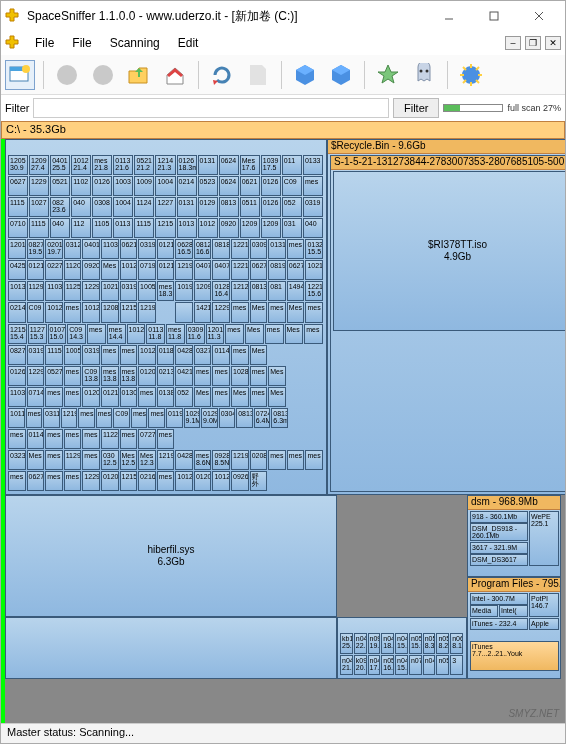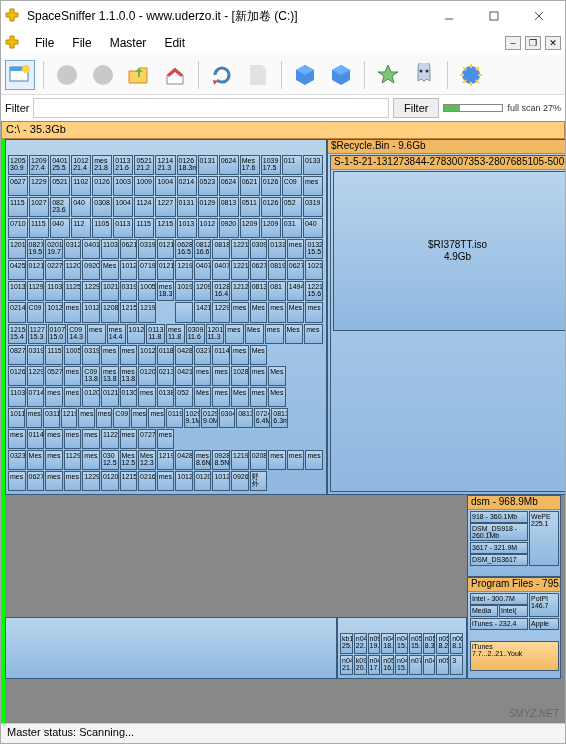--- a/index.html
+++ b/index.html
@@ -59,21 +59,21 @@
       </svg>
     </div>
 </div>
 
 <div class="menubar">
   <svg class="appicon" viewBox="0 0 16 16">
       <path fill="#f0c000" stroke="#c08000" d="M3 1h4v4h4v4h-4v4H3v-4H-1v-4h4z" transform="translate(2,0)"></path>
     </svg>
   <span class="menu">File</span>
   <span class="menu">File</span>
-  <span class="menu">Master</span>
+  <span class="menu">Scanning</span>
   <span class="menu">Edit</span>
   <span class="spacer"></span>
   <div class="mdi-btn">–</div>
   <div class="mdi-btn">❐</div>
   <div class="mdi-btn">✕</div>
 </div>
 
 <div class="toolbar">
   <div class="tbtn active">
       <svg width="24" height="24">
@@ -956,20 +956,26 @@
       <div class="hdr">S-1-5-21-131273844-2783007353-2807685105-500 - 9..</div>
       <div class="block" style="left:2px;top:15px;right:2px;height:160px;">
         <div class="ctr">
             <span>$RI378TT.iso</span>
             <span>4.9Gb</span>
           </div>
       </div>
     </div>
   </div>
 
+  <div class="block" style="left:0;top:356px;width:332px;height:122px;">
+    <div class="ctr">
+        <span>hiberfil.sys</span>
+        <span>6.3Gb</span>
+      </div>
+  </div>
 
 
   <div class="block" style="left:332px;top:478px;width:130px;height:62px;">
     <div id="cutgrid" style="position:absolute;left:2px;top:15px;right:2px;bottom:2px;">
         <div class="tiny" style="left: 0px; top: 0px; width: 12.7778px; height: 20.5px;">
           <div>kb14</div>
           <div>25.6</div>
         </div>
         <div class="tiny" style="left: 13.7778px; top: 0px; width: 12.7778px; height: 20.5px;">
           <div>n043</div>

